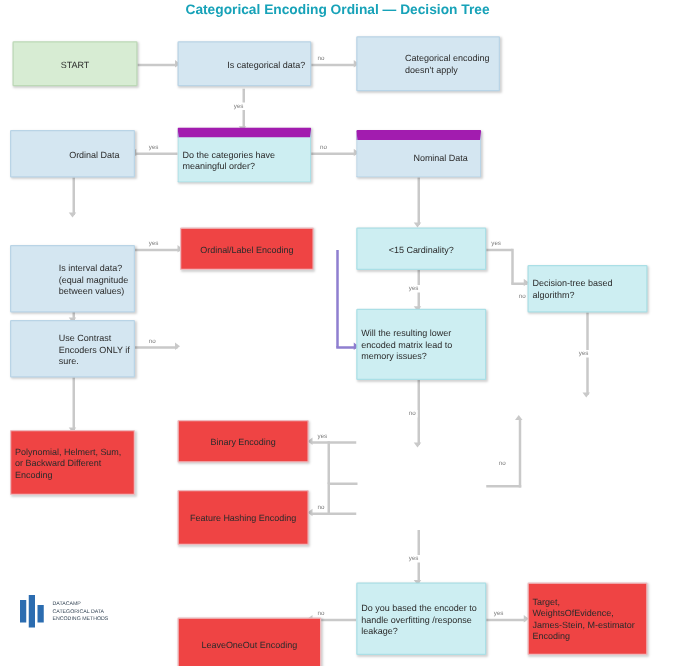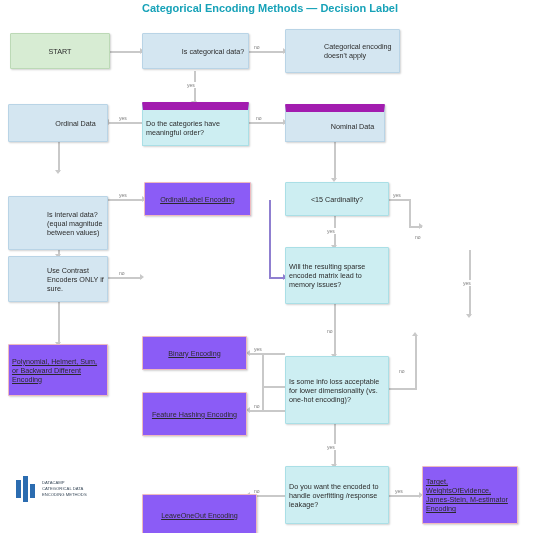--- a/index.html
+++ b/index.html
@@ -36,21 +36,21 @@
     line-height:1.25;
     color:#2b2b2b;
     padding:2px 3px;
     border:1px solid rgba(0,0,0,0.18);
     box-shadow:1px 1px 2px rgba(0,0,0,0.18);
     border-radius:1px;
   }
   .green{background:#d7ecd3;border-color:#bcd9b6;}
   .blue{background:#d4e6f1;border-color:#b9d4e6;padding-left:38px;}
   .cyan{background:#cdeef2;border-color:#aadfe6;}
-  .pink{background:#8b5cf6;border-color:#eebabe;text-decoration:underline;}
+  .pink{background:#ef4444;border-color:#eebabe;}
   .teal-top{border-top:8px solid #a21caf;}
   .edge{position:absolute;background:#c9c9c9;}
   .edge.v{width:2px;}
   .edge.h{height:2px;}
   .edge.purple{background:#8f7fd0;}
   .arrow{
     position:absolute;
     width:0;height:0;
     border-style:solid;
   }
@@ -75,21 +75,21 @@
   }
   .logo-mark{width:22px;height:26px;position:relative;margin-right:4px;}
   .logo-bar{position:absolute;background:#2b6cb0;}
   .logo-text{font-size:4.2px;color:#3a4a5a;line-height:1.35;}
 </style>
 </head>
 <body>
 
 <div id="canvas">
 
-  <div class="title">Categorical Encoding Methods — Decision Label</div>
+  <div class="title">Categorical Encoding Ordinal — Decision Tree</div>
 
   <div class="edge h" style="left:110px;top:51px;width:32px;"></div>
   <div class="arrow right" style="left:140px;top:48px;"></div>
 
   <div class="edge h" style="left:249px;top:51px;width:36px;"></div>
   <div class="arrow right" style="left:283px;top:48px;"></div>
 
   <div class="edge v" style="left:194px;top:71px;height:32px;"></div>
   <div class="arrow down" style="left:191px;top:101px;"></div>
 
@@ -187,38 +187,38 @@
   <div class="node cyan teal-top" style="left:142px;top:102px;width:107px;height:44px;">Do the categories have meaningful order?</div>
 
   <div class="node blue teal-top" style="left:285px;top:104px;width:100px;height:38px;">Nominal Data</div>
 
   <div class="node blue" style="left:8px;top:172px;width:100px;height:54px;margin-top:24px;">Is interval data? (equal magnitude between values)</div>
 
   <div class="node pink" style="left:144px;top:182px;width:107px;height:34px;">Ordinal/Label Encoding</div>
 
   <div class="node cyan" style="left:285px;top:182px;width:104px;height:34px;">&lt;15 Cardinality?</div>
 
+  <div class="node cyan" style="left:422px;top:212px;width:96px;height:38px;">Decision-tree based algorithm?</div>
 
   <div class="node blue" style="left:8px;top:256px;width:100px;height:46px;">Use Contrast Encoders ONLY if sure.</div>
 
 
-  <div class="node cyan" style="left:285px;top:247px;width:104px;height:57px;">Will the resulting sparse encoded matrix lead to memory issues?</div>
+  <div class="node cyan" style="left:285px;top:247px;width:104px;height:57px;">Will the resulting lower encoded matrix lead to memory issues?</div>
 
 
   <div class="node pink" style="left:142px;top:336px;width:105px;height:34px;">Binary Encoding</div>
 
   <div class="node pink" style="left:8px;top:344px;width:100px;height:52px;">Polynomial, Helmert, Sum, or Backward Different Encoding</div>
 
-  <div class="node cyan" style="left:285px;top:356px;width:104px;height:68px;">Is some info loss acceptable for lower dimensionality (vs. one-hot encoding)?</div>
 
   <div class="node pink" style="left:142px;top:392px;width:105px;height:44px;">Feature Hashing Encoding</div>
 
   <div class="node pink" style="left:142px;top:494px;width:115px;height:42px;">LeaveOneOut Encoding</div>
 
-  <div class="node cyan" style="left:285px;top:466px;width:104px;height:58px;">Do you want the encoded to handle overfitting /response leakage?</div>
+  <div class="node cyan" style="left:285px;top:466px;width:104px;height:58px;">Do you based the encoder to handle overfitting /response leakage?</div>
 
   <div class="node pink" style="left:422px;top:466px;width:96px;height:58px;">Target, WeightsOfEvidence, James-Stein, M-estimator Encoding</div>
 
   <div class="logo">
     <div class="logo-mark">
       <div class="logo-bar" style="left:0px;top:4px;width:5px;height:18px;"></div>
       <div class="logo-bar" style="left:7px;top:0px;width:5px;height:26px;"></div>
       <div class="logo-bar" style="left:14px;top:8px;width:5px;height:14px;"></div>
     </div>
     <div>

